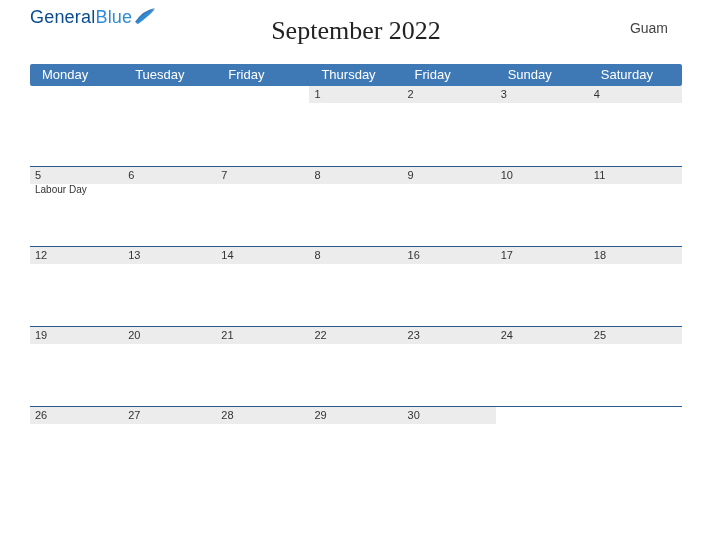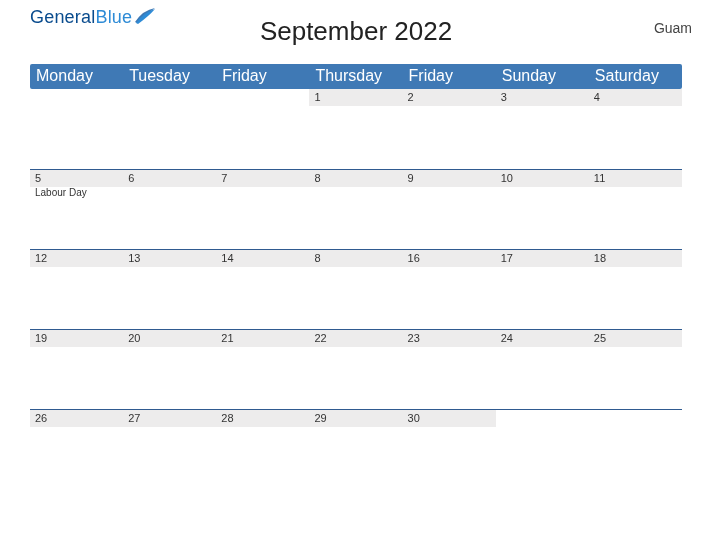--- a/index.html
+++ b/index.html
@@ -34,40 +34,41 @@
   .logo-swoosh {
     margin-left: 3px;
     margin-top: 2px;
   }
   .title {
     text-align: center;
     font-size: 26px;
     font-weight: 400;
     color: #222;
     padding-top: 8px;
+    font-family: Liberation Serif, serif;
   }
   .region {
     position: absolute;
     top: 20px;
-    right: 20px;
+    right: 44px;
     font-size: 14px;
     color: #444;
   }
   .calendar {
     padding: 4px 30px 0 30px;
   }
   .dayhead-row {
     display: flex;
     background: #3f79b5;
     border-radius: 2px;
   }
   .dayhead {
     flex: 1;
-    padding: 3px 6px 4px 6px;
-    font-size: 16px;
+    padding: 3px 6px 4px 12px;
+    font-size: 13px;
     color: #fff;
   }
   .week {
     display: flex;
     height: 80px;
     border-top: 1px solid #2f5a90;
   }
   .week:first-of-type { border-top: none; }
   .cell {
     flex: 1;

